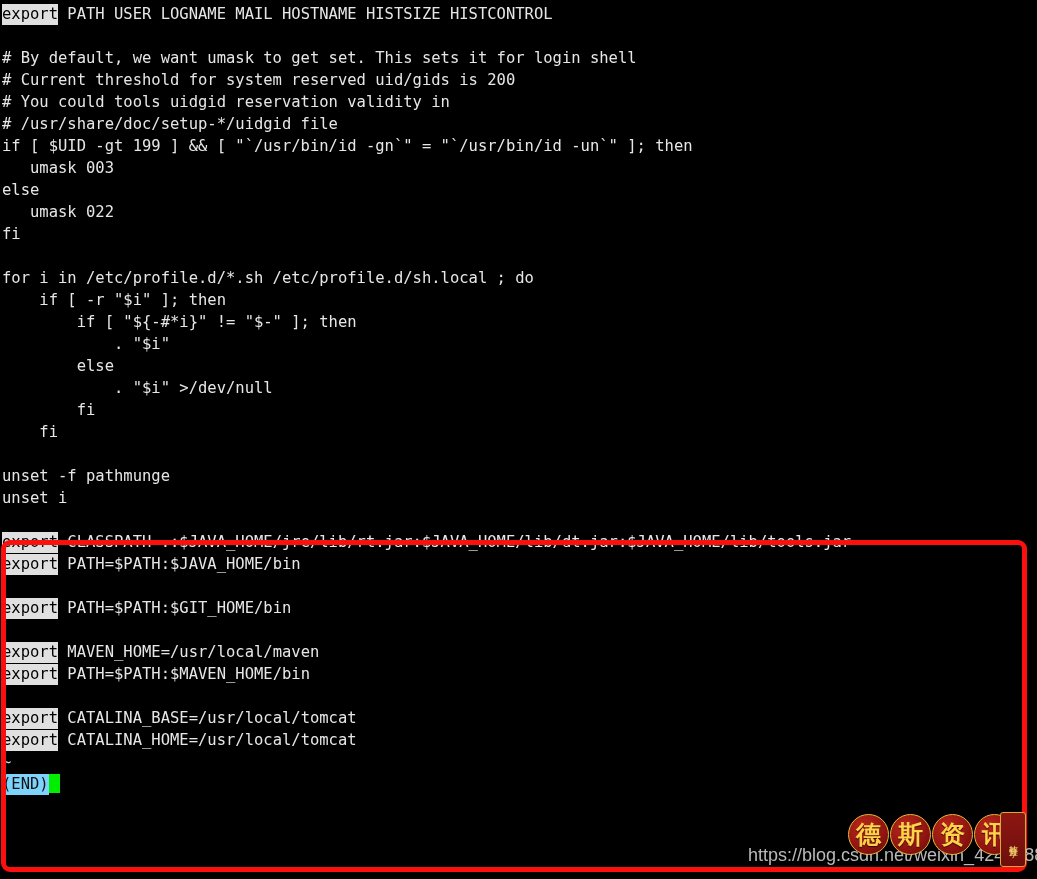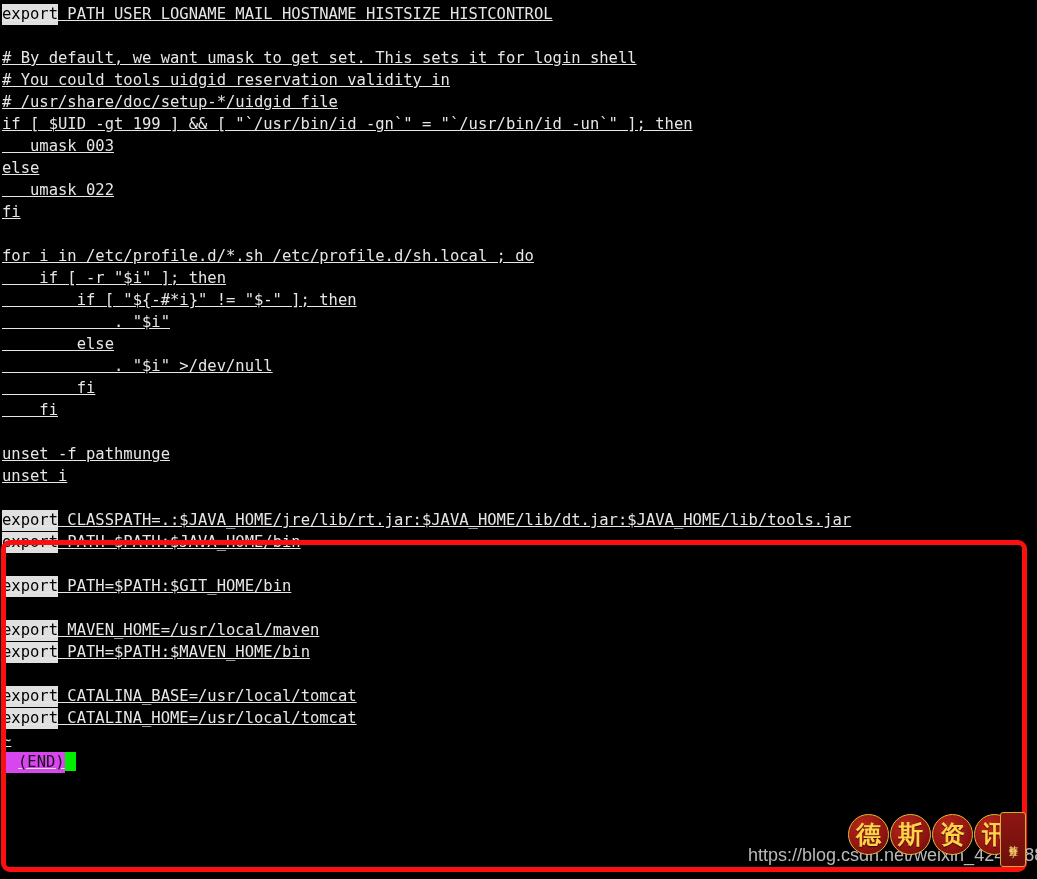--- a/index.html
+++ b/index.html
@@ -34,36 +34,35 @@
     width: 1037px;
     padding: 3px 0 0 2px;
     box-sizing: border-box;
   }
 
   .line {
     height: 22px;
     white-space: pre;
     color: #e6e6e6;
     font-family: "DejaVu Sans Mono", "Liberation Mono", monospace;
-    text-decoration: underline;
   }
   .line.blank { color: transparent; }
 
   
   .hl {
     background: #e0e0e0;
     color: #000000;
     padding: 1px 0 2px 0;
   }
 
   
   .endmark {
-    background: #d946ef;
+    background: #7dd3fc;
     color: #101010;
-    padding: 1px 0 2px 16px;
+    padding: 1px 0 2px 0;
   }
   .cursor {
     display: inline-block;
     width: 11px;
     height: 19px;
     background: #00ee00;
     vertical-align: -4px;
   }
   .tilde { color: #dcdcdc; }
 
@@ -146,20 +145,21 @@
 </head>
 <body>
 
 <div id="terminal">
 
   <div class="screen">
     <div id="lines-container">
         <div class="line"><span class="hl">export</span><span> PATH USER LOGNAME MAIL HOSTNAME HISTSIZE HISTCONTROL</span></div>
         <div class="line blank"><span>&nbsp;</span></div>
         <div class="line"><span># By default, we want umask to get set. This sets it for login shell</span></div>
+        <div class="line"><span># Current threshold for system reserved uid/gids is 200</span></div>
         <div class="line"><span># You could tools uidgid reservation validity in</span></div>
         <div class="line"><span># /usr/share/doc/setup-*/uidgid file</span></div>
         <div class="line"><span>if [ $UID -gt 199 ] &amp;&amp; [ "`/usr/bin/id -gn`" = "`/usr/bin/id -un`" ]; then</span></div>
         <div class="line"><span>   umask 003</span></div>
         <div class="line"><span>else</span></div>
         <div class="line"><span>   umask 022</span></div>
         <div class="line"><span>fi</span></div>
         <div class="line blank"><span>&nbsp;</span></div>
         <div class="line"><span>for i in /etc/profile.d/*.sh /etc/profile.d/sh.local ; do</span></div>
         <div class="line"><span>    if [ -r "$i" ]; then</span></div>

